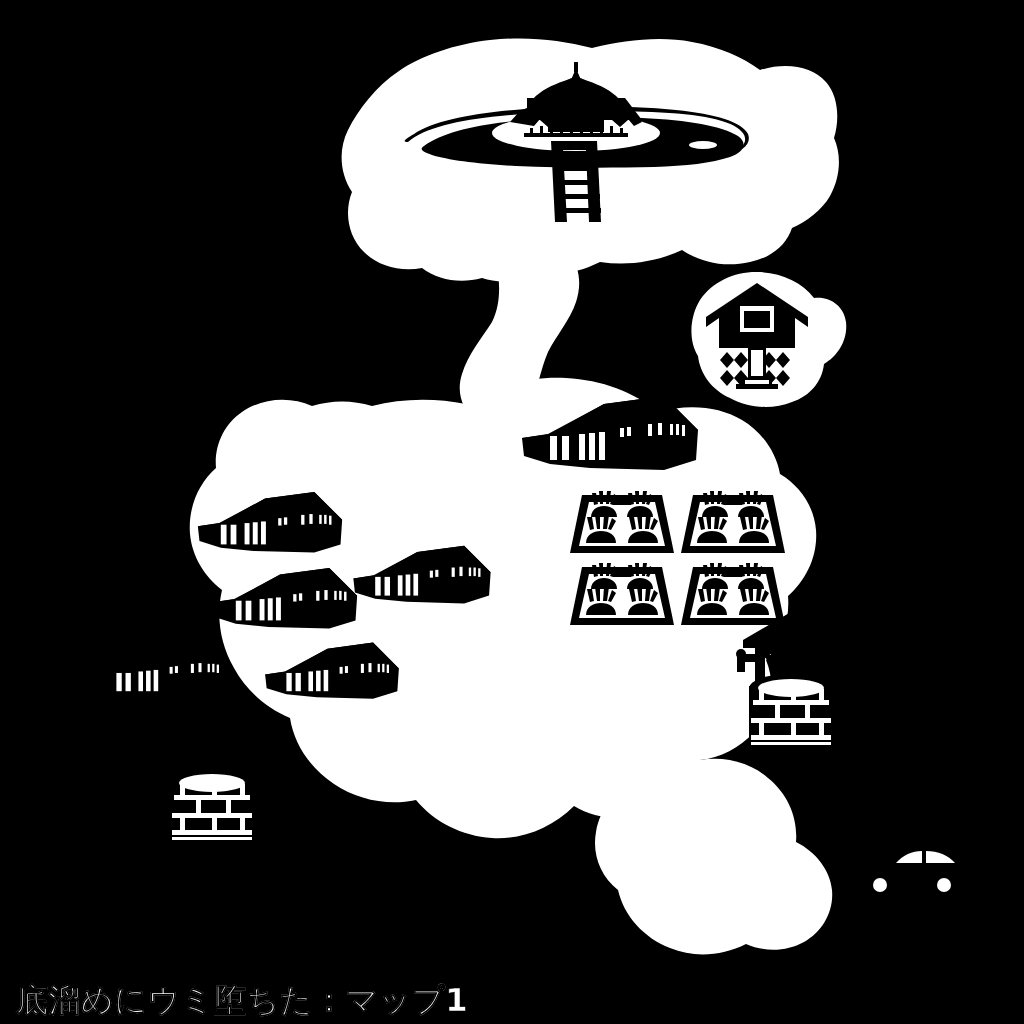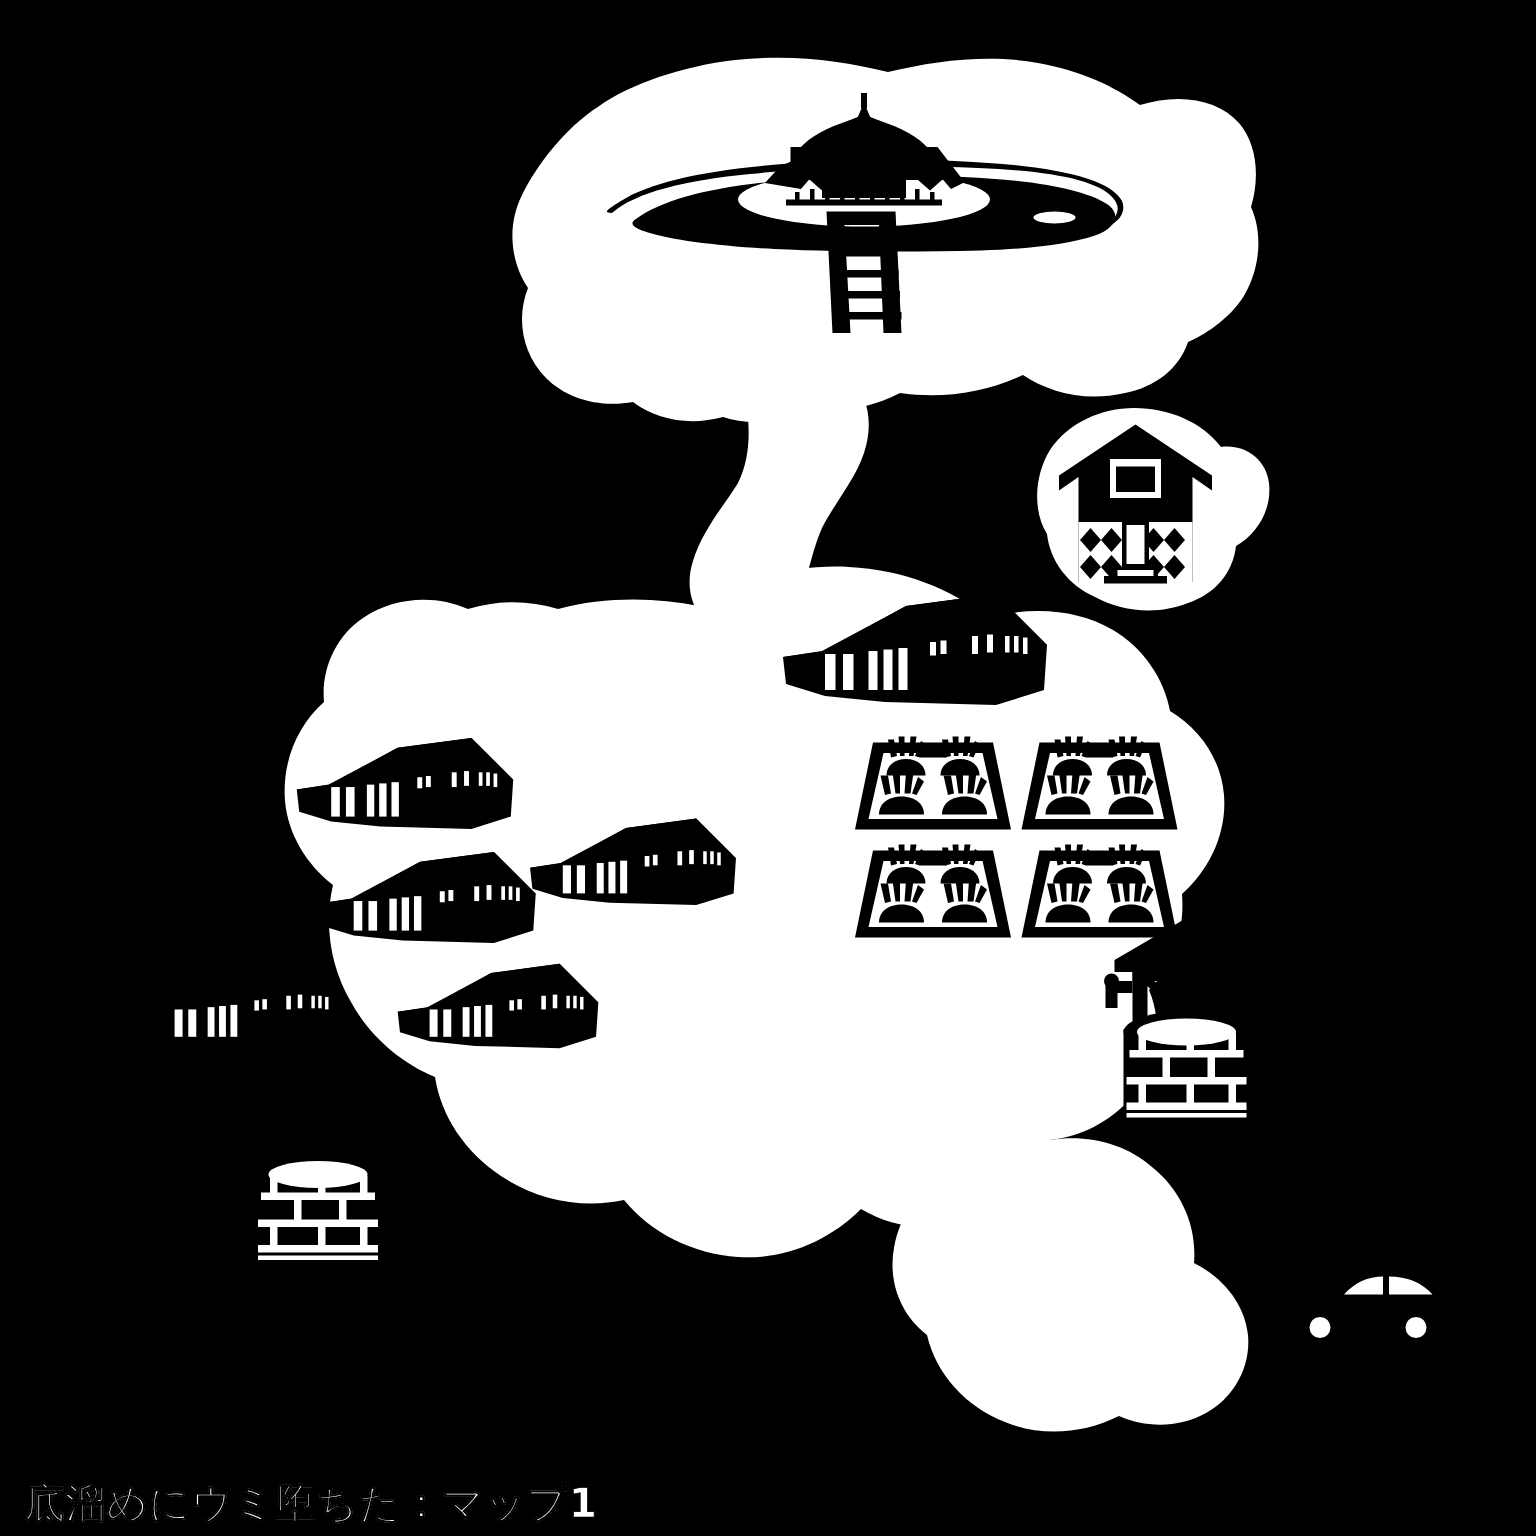--- a/index.html
+++ b/index.html
@@ -22,21 +22,21 @@
     width: 1024px;
     height: 1024px;
     display: block;
   }
   #map-title {
     position: absolute;
     left: 16px;
     bottom: 8px;
     color: #ffffff;
     font-family: "DejaVu Sans", "Liberation Sans", sans-serif;
-    font-size: 27px;
+    font-size: 32px;
     font-weight: bold;
     letter-spacing: 0.5px;
     line-height: 1;
     white-space: nowrap;
     text-shadow:
        2px 0 0 #000,  -2px 0 0 #000,  0 2px 0 #000,  0 -2px 0 #000,
        2px 2px 0 #000, -2px 2px 0 #000, 2px -2px 0 #000, -2px -2px 0 #000,
        3px 3px 0 #000, -3px 3px 0 #000, 3px -3px 0 #000, -3px -3px 0 #000;
     text-align: right;
     -webkit-text-stroke: 0.5px #000;

